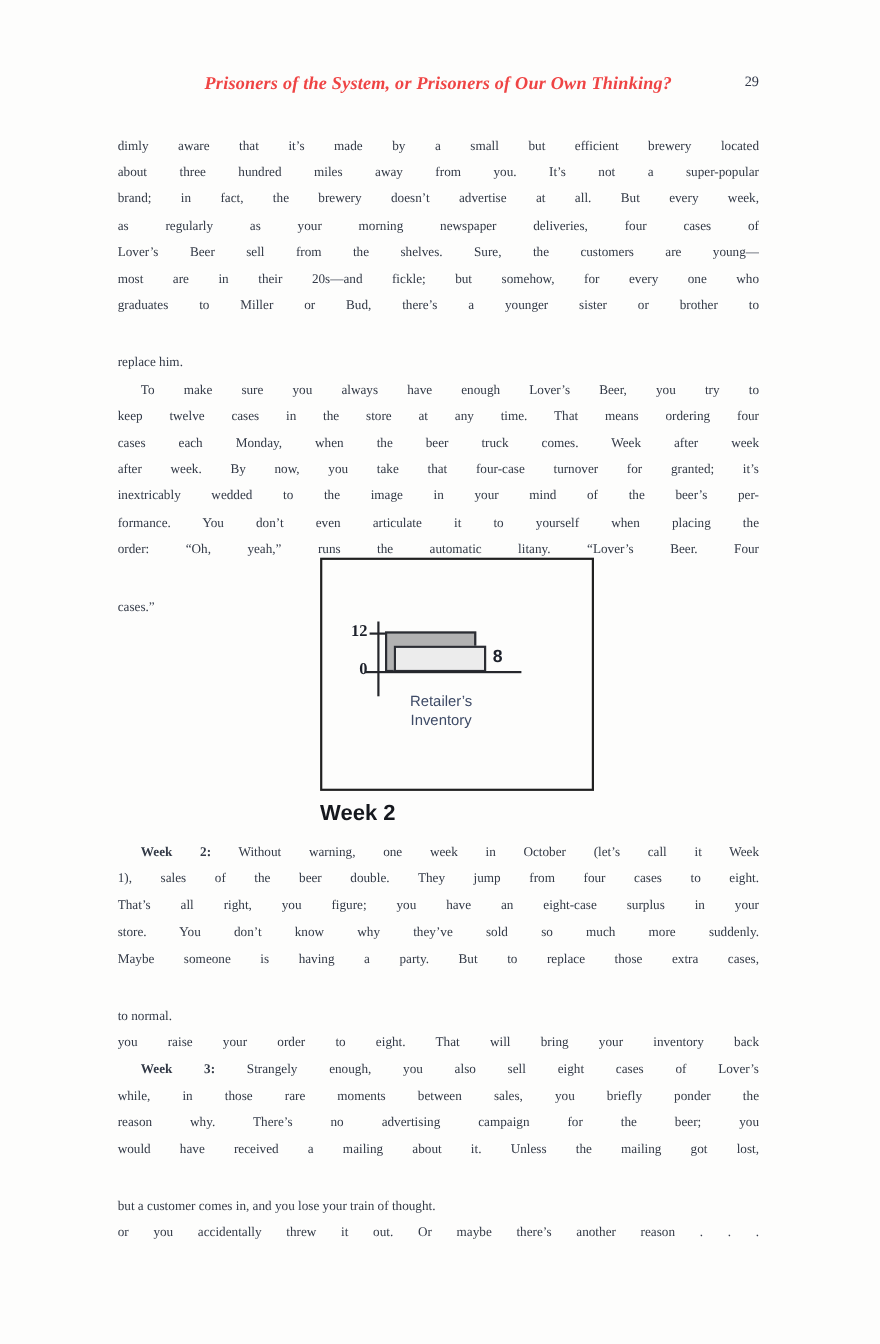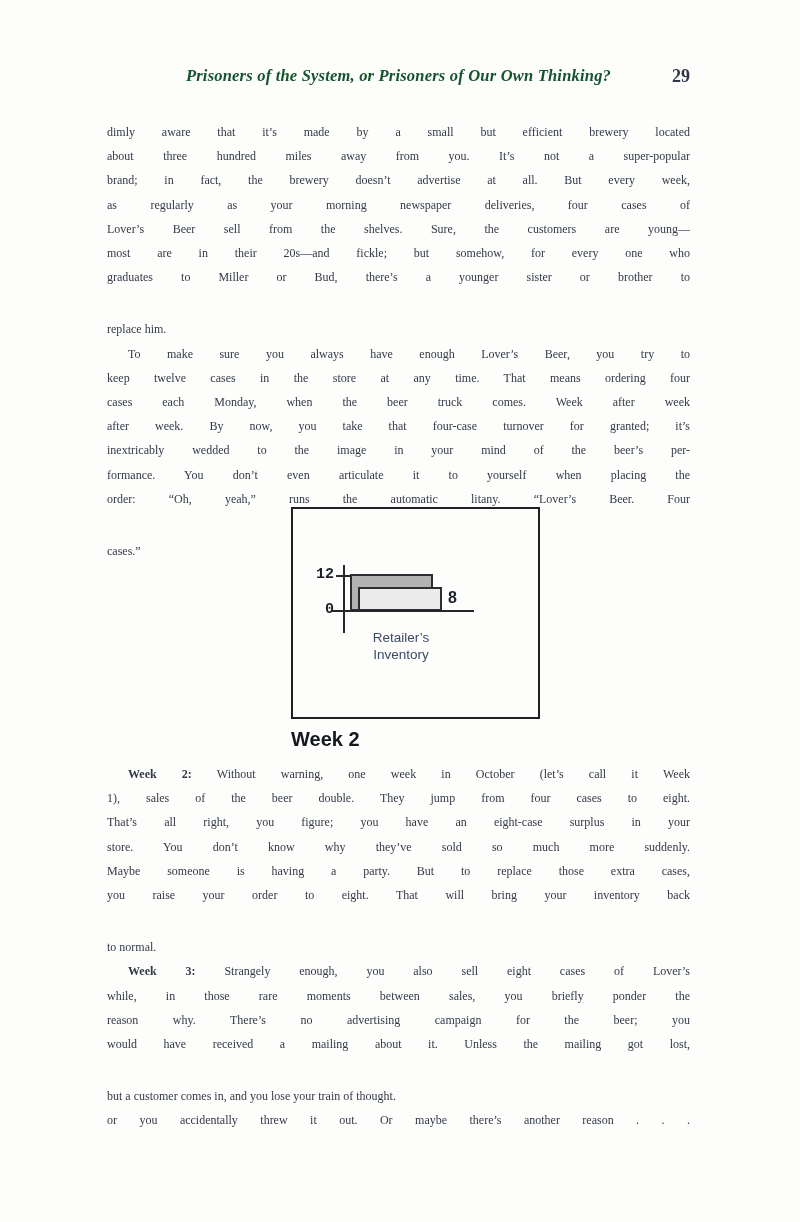--- a/index.html
+++ b/index.html
@@ -13,26 +13,26 @@
     font-family: "Liberation Serif", serif;
     color: #333a47;
   }
 
   
   .header { position: absolute; left: 107px; top: 66px; width: 583px; height: 24px; }
   .header-title {
     position: absolute; left: 0; right: 0; top: 0;
     text-align: center;
     font-style: italic; font-weight: 600; font-size: 16.5px;
-    letter-spacing: 0.2px; color: #14532d;
+    letter-spacing: 0.2px; color: #ef4444;
     white-space: nowrap;
   }
   .header-num {
     position: absolute; right: 0; top: 0;
-    font-weight: 700; font-size: 18px; color: #2f3647;
+    font-weight: 400; font-size: 13px; color: #2f3647;
   }
 
   
   .text-block { position: absolute; left: 107px; width: 583px; font-size: 12px; }
   .paragraph { margin: 0; }
   .line {
     line-height: 24.2px;
     white-space: nowrap;
     text-align: justify;
     text-align-last: justify;
@@ -52,21 +52,21 @@
     background: #fdfdfc;
   }
   .figure-box * { position: absolute; }
   .axis-v   { left: 50px; top: 56px;  width: 2px;   height: 68px; background: #25272c; }
   .tick-12  { left: 43px; top: 66px;  width: 15px;  height: 2px;  background: #25272c; }
   .axis-h   { left: 39px; top: 101px; width: 142px; height: 2px;  background: #25272c; }
   .bar { box-sizing: border-box; border: 2px solid #2b2d33; }
   .bar-prev    { left: 57px; top: 65px; width: 83px; height: 37px; }
   .bar-current { left: 65px; top: 78px; width: 84px; height: 24px; }
   .axis-num {
-    font-family: Liberation Mono, monospace;
+    font-family: Liberation Serif, serif;
     font-weight: 700; font-size: 15px; color: #1d212b;
     width: 30px; text-align: right; left: 11px; line-height: 17px;
   }
   .num-12 { top: 57px; }
   .num-0  { top: 92px; }
   .value-8 {
     left: 155px; top: 80px;
     font-family: "Liberation Sans", sans-serif;
     font-weight: 700; font-size: 16px; color: #1d212b; line-height: 17px;
   }
@@ -132,22 +132,22 @@
 
   <div class="figure-caption">Week 2</div>
 
   <div class="text-block" id="block2">
       <div class="paragraph">
         <div class="line indent"><strong>Week 2:</strong> Without warning, one week in October (let’s call it Week</div>
         <div class="line">1), sales of the beer double. They jump from four cases to eight.</div>
         <div class="line">That’s all right, you figure; you have an eight-case surplus in your</div>
         <div class="line">store. You don’t know why they’ve sold so much more suddenly.</div>
         <div class="line">Maybe someone is having a party. But to replace those extra cases,</div>
+        <div class="line last">to normal.</div>
         <div class="line">you raise your order to eight. That will bring your inventory back</div>
-        <div class="line last">to normal.</div>
       </div>
       <div class="paragraph">
         <div class="line indent"><strong>Week 3:</strong> Strangely enough, you also sell eight cases of Lover’s</div>
         <div class="line">while, in those rare moments between sales, you briefly ponder the</div>
         <div class="line">reason why. There’s no advertising campaign for the beer; you</div>
         <div class="line">would have received a mailing about it. Unless the mailing got lost,</div>
         <div class="line last">but a customer comes in, and you lose your train of thought.</div>
         <div class="line">or you accidentally threw it out. Or maybe there’s another reason . . .</div>
       </div>
     </div>

